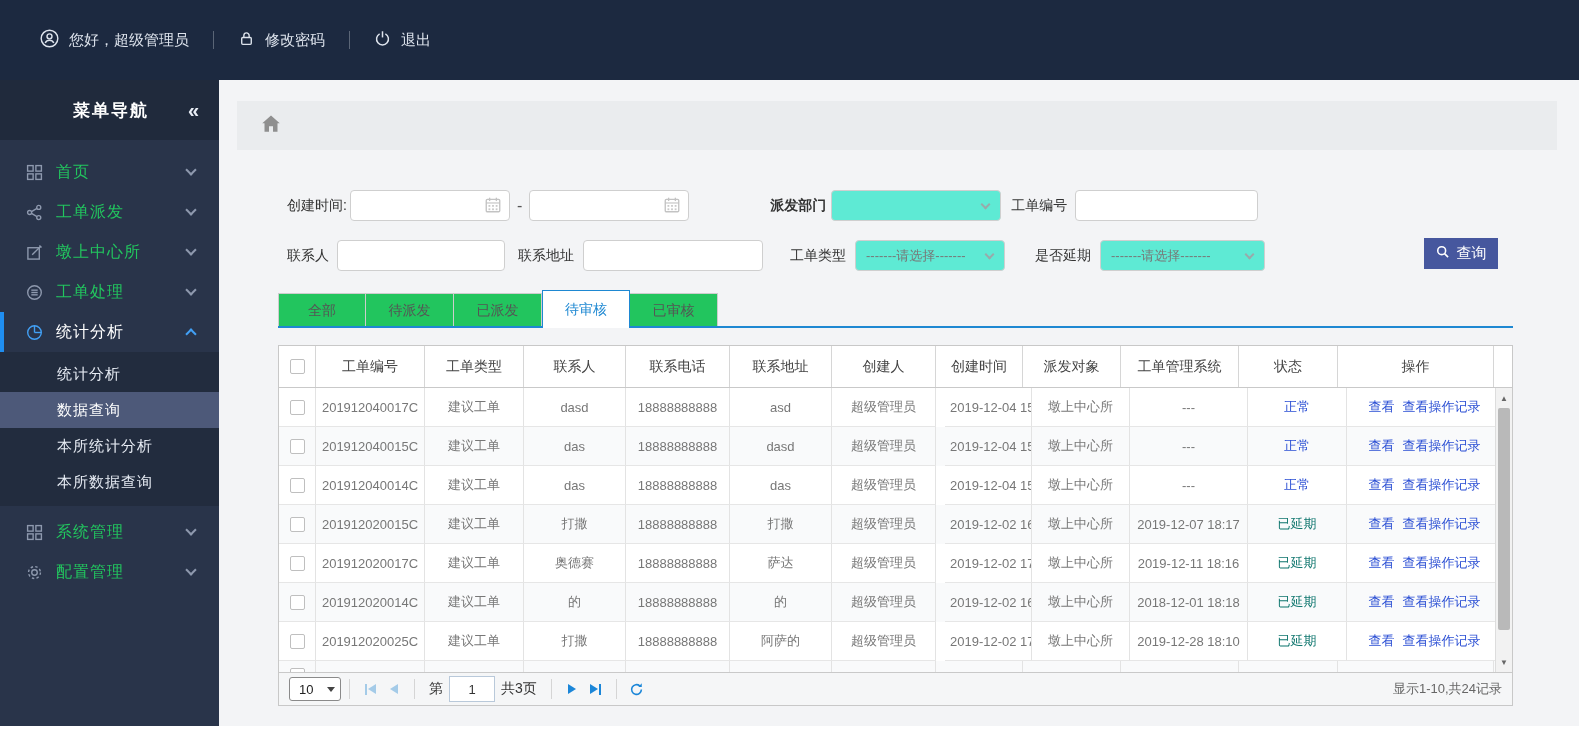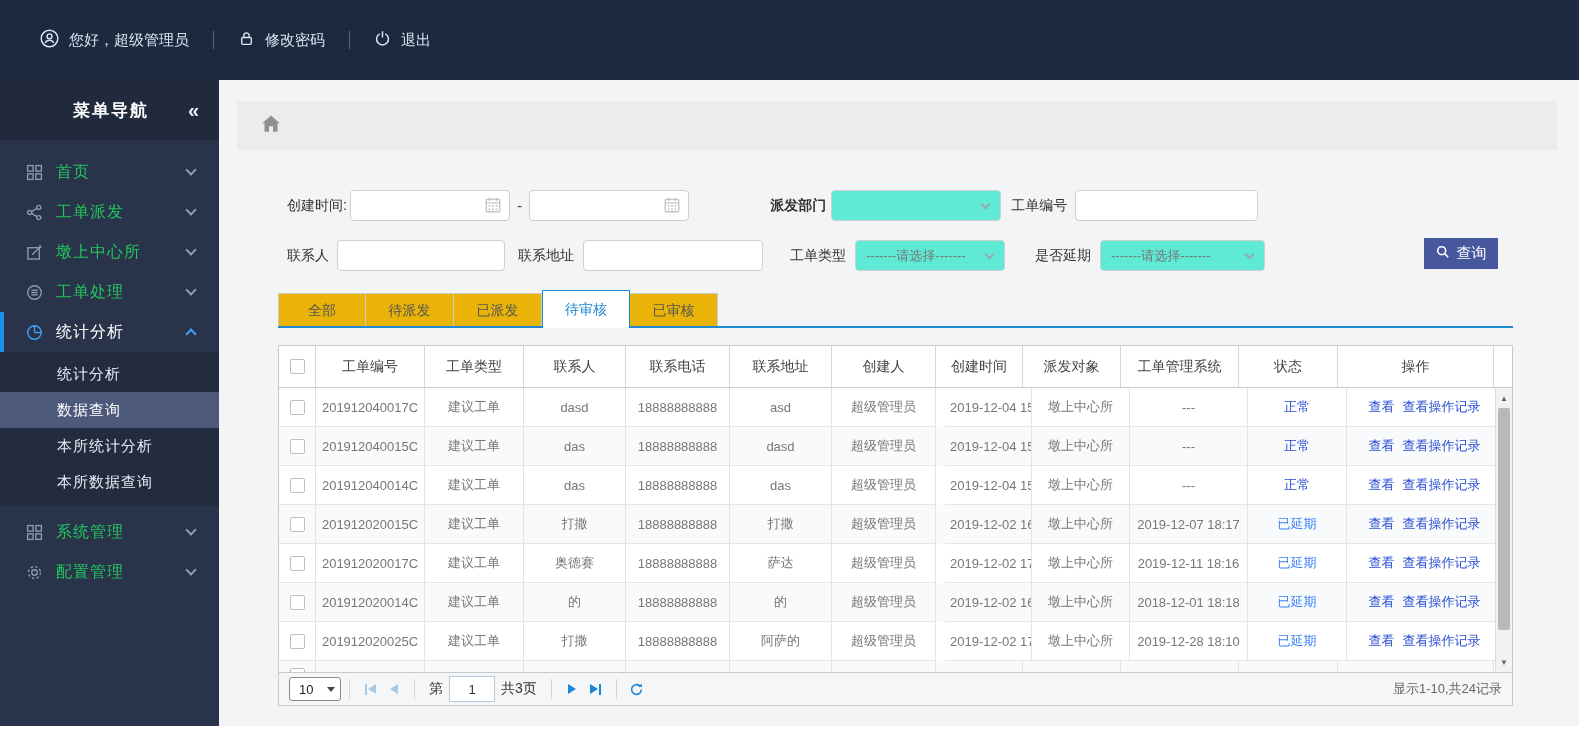--- a/index.html
+++ b/index.html
@@ -50,21 +50,21 @@
          display:flex; align-items:center; padding-left:10px; font-size:13px; color:#777; }
   .sel .sel-chev { position:absolute; right:11px; top:10px; width:7px; height:7px;
                    border-right:2px solid #9aa; border-bottom:2px solid #9aa; transform:rotate(45deg); }
   .btn-search { position:absolute; left:1205px; top:158px; width:74px; height:31px; background:#46579e; border:none;
                 border-radius:0; color:#fff; font-size:15px; display:flex; align-items:center; justify-content:center;
                 gap:7px; cursor:pointer; font-family:inherit; }
 
   
   .tabs { position:absolute; left:59px; top:210px; width:1235px; height:38px; display:flex; align-items:flex-end; }
   .tabs::after { content:''; position:absolute; left:0; right:0; bottom:0; height:2px; background:#1e88d2; }
-  .tab { width:88px; height:35px; background:#eab308; border:1px solid #cdcdcd; border-left:none;
+  .tab { width:88px; height:35px; background:#22c55e; border:1px solid #cdcdcd; border-left:none;
          display:flex; align-items:center; justify-content:center; font-size:14px; color:#555; cursor:pointer; }
   .tab:first-child { border-left:1px solid #cdcdcd; }
   .tab.active { position:relative; z-index:1; height:38px; background:#fff; color:#1e88d2;
                 border:1px solid #1e88d2; border-bottom:none; }
 
   
   .grid { position:absolute; left:59px; top:265px; width:1235px; background:#fff; border:1px solid #c8c8c8; }
   .ghead { display:flex; height:42px; border-bottom:1px solid #c9c9c9; }
   .hc { display:flex; align-items:center; justify-content:center; font-size:14px; color:#444;
         border-right:1px solid #d6d6d6; white-space:nowrap; overflow:hidden; }
@@ -72,21 +72,21 @@
   .gr { display:flex; height:39px; background:#fff; }
   .gr:nth-child(even) { background:#f9fafb; }
   .gc { display:flex; align-items:center; justify-content:center; font-size:13px; color:#777;
         border-right:1px solid #e3e3e3; border-bottom:1px solid #e6e6e6; white-space:nowrap; overflow:hidden; }
   .gc.left { justify-content:flex-start; padding-left:5px;margin-left:9px; }
   .c0{width:37px}.c1{width:109px}.c2{width:99px}.c3{width:102px}.c4{width:104px}.c5{width:102px}
   .c6{width:104px}.c7{width:87px}.c8{width:98px}.c9{width:118px}.c10{width:99px}.c11{width:156px}
   .cf{flex:1; border-right:none;}
   .cb { width:15px; height:15px; border:1px solid #bfbfbf; border-radius:2px; background:#fff; display:inline-block; cursor:pointer; }
   .st-normal { color:#2b4fd4; }
-  .st-delayed { color:#3b82f6; }
+  .st-delayed { color:#0f766e; }
   .lnk { color:#2b4fd4; cursor:pointer; margin:8px 4px; white-space:nowrap; }
   .gr.partial { height:11px; overflow:hidden; }
   .gr.partial .gc { border-bottom:none; align-items:flex-start; }
   .gr.partial .cb { margin-top:7px; }
 
   
   .vscroll { position:absolute; top:0; right:0; width:17px; height:284px; background:#f2f2f2; border-left:1px solid #ddd; }
   .vs-up,.vs-dn { position:absolute; left:0; width:16px; height:16px; display:flex; align-items:center; justify-content:center;
                   color:#666; font-size:8px; cursor:pointer; }
   .vs-up { top:2px; } .vs-dn { bottom:2px; }

